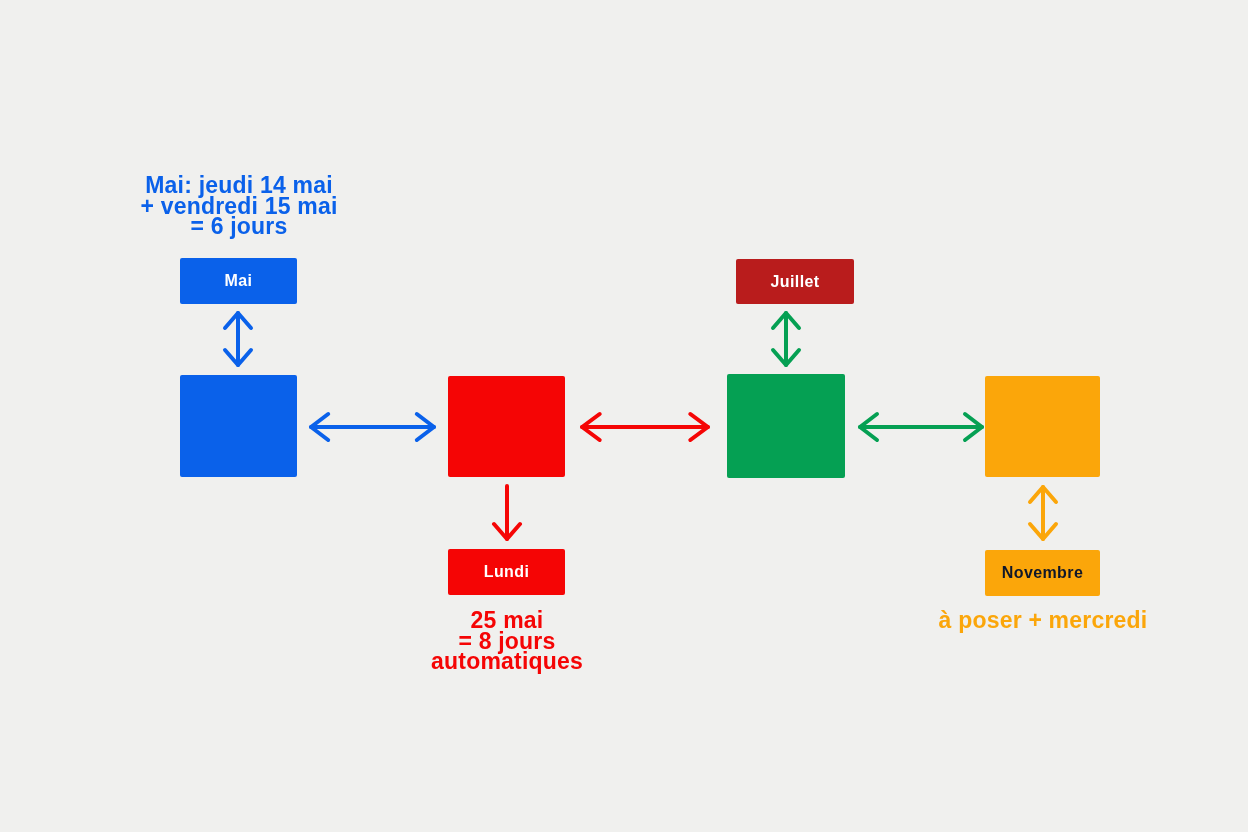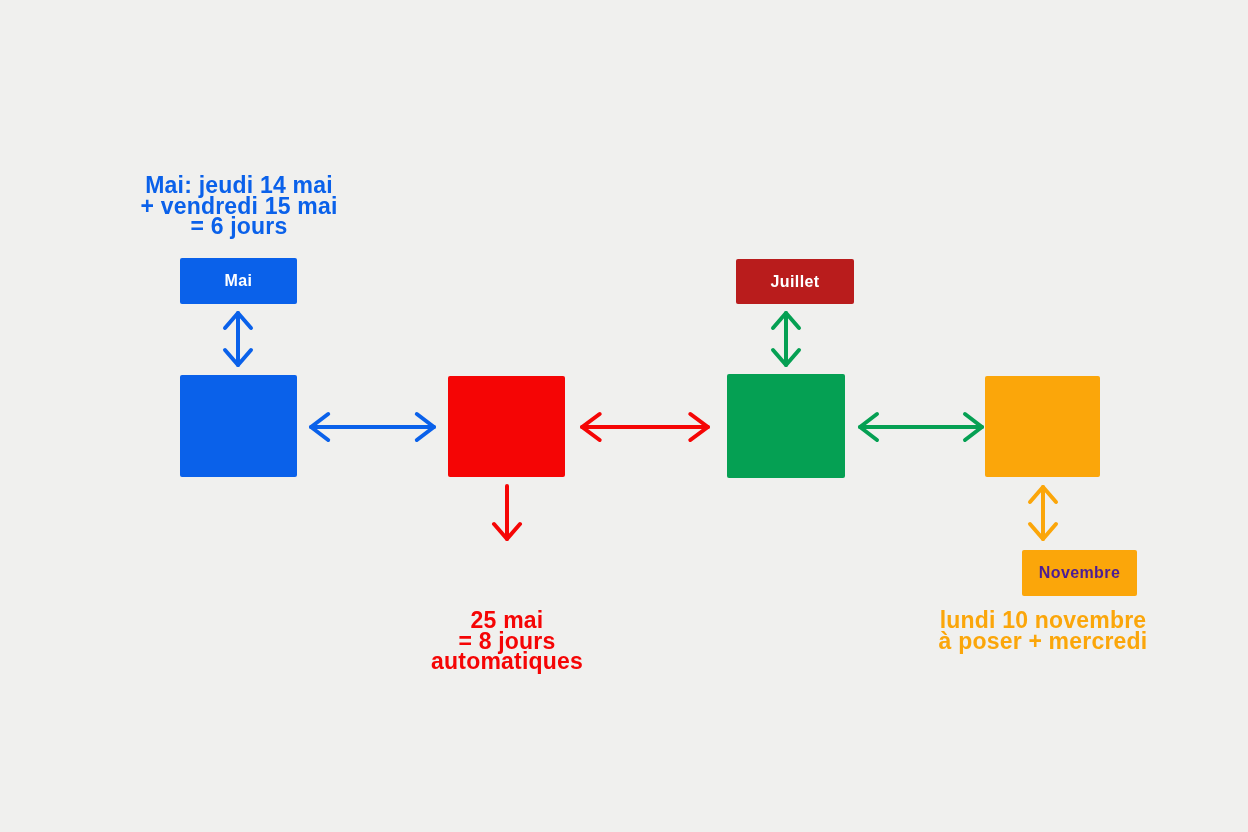--- a/index.html
+++ b/index.html
@@ -87,20 +87,23 @@
     </svg>
   </div>
 
   <div class="arrow" style="left: 485px; top: 483px; stroke: rgb(245, 5, 5);">
     <svg width="44" height="60" viewBox="0 0 44 60">
       <line x1="22" y1="3" x2="22" y2="56"></line>
       <polyline points="9,41 22,56 35,41"></polyline>
     </svg>
   </div>
 
+  <div class="label-box" style="left: 448px; top: 549px; width: 117px; height: 46px; background: rgb(245, 5, 5); color: rgb(255, 255, 255);">
+    <span>Lundi</span>
+  </div>
 
   <div class="annotation" style="left: 407px; top: 610px; width: 200px; color: rgb(245, 5, 5);">
     <div>25 mai</div>
     <div>= 8 jours</div>
     <div>automatiques</div>
   </div>
 
 
   <div class="label-box" style="left: 727px; top: 259px; width: 118px; height: 45px; background: #b91c1c; color: rgb(255, 255, 255); margin-left: 9px;">
     <span>Juillet</span>
@@ -127,22 +130,21 @@
   <div class="big-box" style="left: 985px; top: 376px; width: 115px; height: 101px; background: rgb(251, 166, 10);"></div>
 
   <div class="arrow" style="left: 1021px; top: 483px; stroke: rgb(251, 166, 10);">
     <svg width="44" height="60" viewBox="0 0 44 60">
       <line x1="22" y1="4" x2="22" y2="56"></line>
       <polyline points="9,19 22,4 35,19"></polyline>
       <polyline points="9,41 22,56 35,41"></polyline>
     </svg>
   </div>
 
-  <div class="label-box" style="left: 985px; top: 550px; width: 115px; height: 46px; background: rgb(251, 166, 10); color: #4c1d95; margin-left: 37px;">
+  <div class="label-box" style="left: 985px; top: 550px; width: 115px; height: 46px; background: rgb(251, 166, 10); color: #0f172a;">
     <span>Novembre</span>
   </div>
 
   <div class="annotation" style="left: 923px; top: 610px; width: 240px; color: rgb(251, 166, 10);">
-    <div>lundi 10 novembre</div>
     <div>à poser + mercredi</div>
   </div>
 
 </div>
 
 </body></html>

